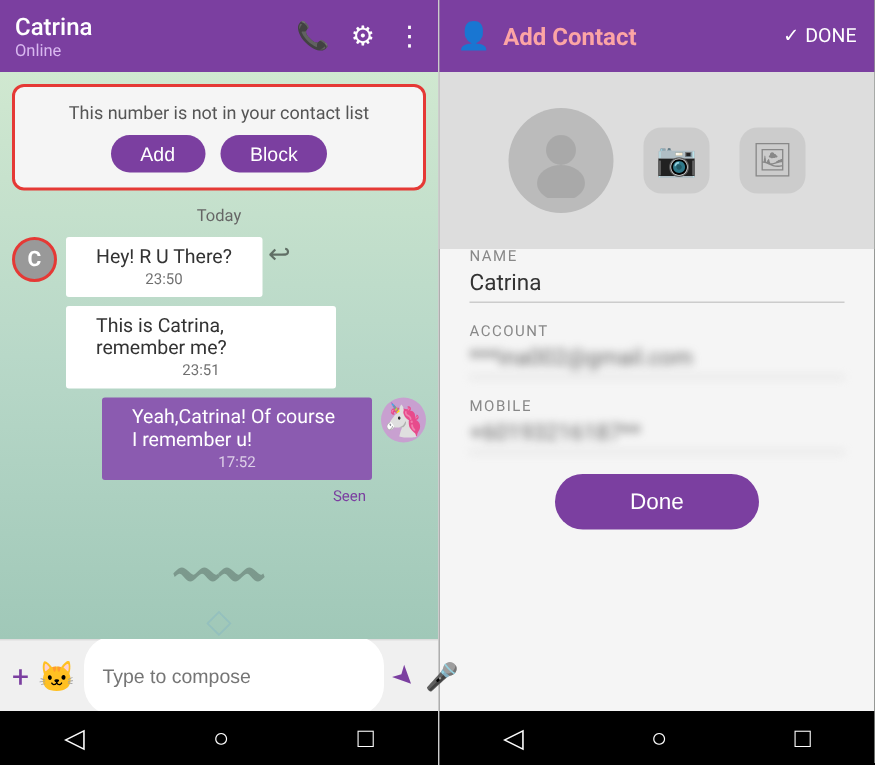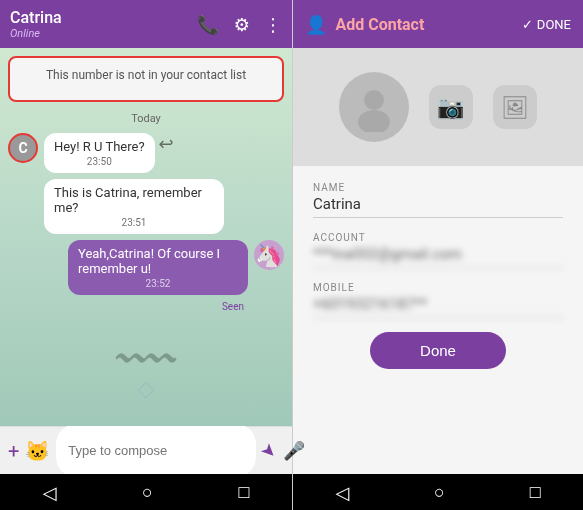--- a/index.html
+++ b/index.html
@@ -38,21 +38,20 @@
 
     .header-name {
       color: #fff;
       font-size: 16px;
       font-weight: 500;
     }
 
     .header-status {
       color: #d9b8f0;
       font-size: 11px;
-      font-style: italic;
     }
 
     .header-icons {
       display: flex;
       gap: 14px;
       align-items: center;
     }
 
     .header-icon {
       color: #fff;
@@ -134,22 +133,22 @@
       justify-content: center;
       color: #fff;
       font-size: 14px;
       font-weight: bold;
       margin-right: 6px;
       border: 2px solid #e53935;
       flex-shrink: 0;
     }
 
     .bubble {
-      border-radius: 12px;
-      padding: 6px 10px;
+      border-radius: 2px;
+      padding: 6px 20px;
       font-size: 13px;
       max-width: 180px;
       position: relative;
     }
 
     .bubble.received {
       background: #fff;
       color: #333;
     }
 
@@ -325,21 +324,21 @@
       cursor: pointer;
     }
 
     .avatar-option-icon {
       font-size: 22px;
       color: #888;
     }
 
     
     .form-section {
-      padding: 16px 20px;
+      padding: 0 20px;
       flex: 1;
     }
 
     .field-group {
       margin-bottom: 14px;
     }
 
     .field-label {
       font-size: 10px;
       color: #888;
@@ -401,20 +400,24 @@
       <span class="header-icon">📞</span>
       <span class="header-icon">⚙</span>
       <span class="header-icon">⋮</span>
     </div>
   </div>
 
   <div class="chat-body">
 
     <div class="not-in-contact-box">
       <div class="not-in-contact-text">This number is not in your contact list</div>
+      <div class="contact-action-buttons">
+        <button class="action-btn">Add</button>
+        <button class="action-btn">Block</button>
+      </div>
     </div>
 
     <div class="date-divider">Today</div>
 
     <div class="message-row received">
       <div class="avatar-circle">
         <span>C</span>
       </div>
       <div class="bubble received">
         <div>Hey! R U There?</div>
@@ -427,21 +430,21 @@
       <div style="width:36px; flex-shrink:0;"></div>
       <div class="bubble received">
         <div>This is Catrina, remember me?</div>
         <div class="bubble-time">23:51</div>
       </div>
     </div>
 
     <div class="message-row sent">
       <div class="bubble sent">
         <div>Yeah,Catrina! Of course I remember u!</div>
-        <div class="bubble-time">23:52</div>
+        <div class="bubble-time">17:52</div>
       </div>
       <div class="sent-avatar">
         <span style="font-size:22px;">🦄</span>
       </div>
     </div>
     <div class="seen-label">Seen</div>
 
     <div style="text-align:center; margin-top:20px; opacity:0.25; font-size:30px;">〰〰</div>
     <div style="text-align:center; opacity:0.15; font-size:22px; color:#4a90d9;">◇</div>
   </div>

